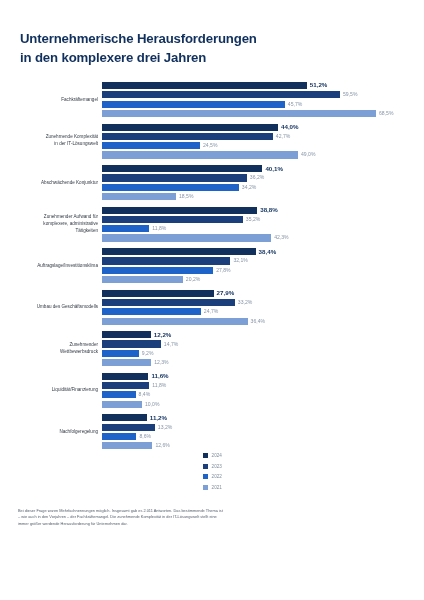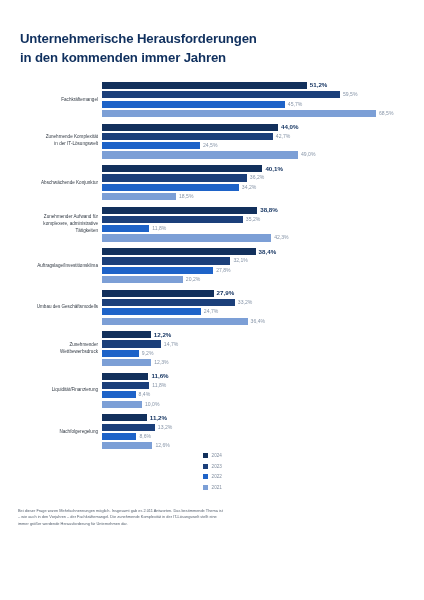--- a/index.html
+++ b/index.html
@@ -106,21 +106,21 @@
     text-align: left;
   }
 </style>
 </head>
 <body>
 
 <div class="page">
 
   <div class="title">
     <span class="line">Unternehmerische Herausforderungen</span>
-    <span class="line">in den kommenden immer Jahren</span>
+    <span class="line">in den komplexere drei Jahren</span>
   </div>
 
   <div class="chart">
       <div class="group">
         <div class="group-label">
           <span style="display: block;">Fachkräftemangel</span>
         </div>
         <div class="bars">
           <div class="barrow primary">
             <div class="bar" style="width: 204.8px; background: rgb(18, 48, 92);"></div>

